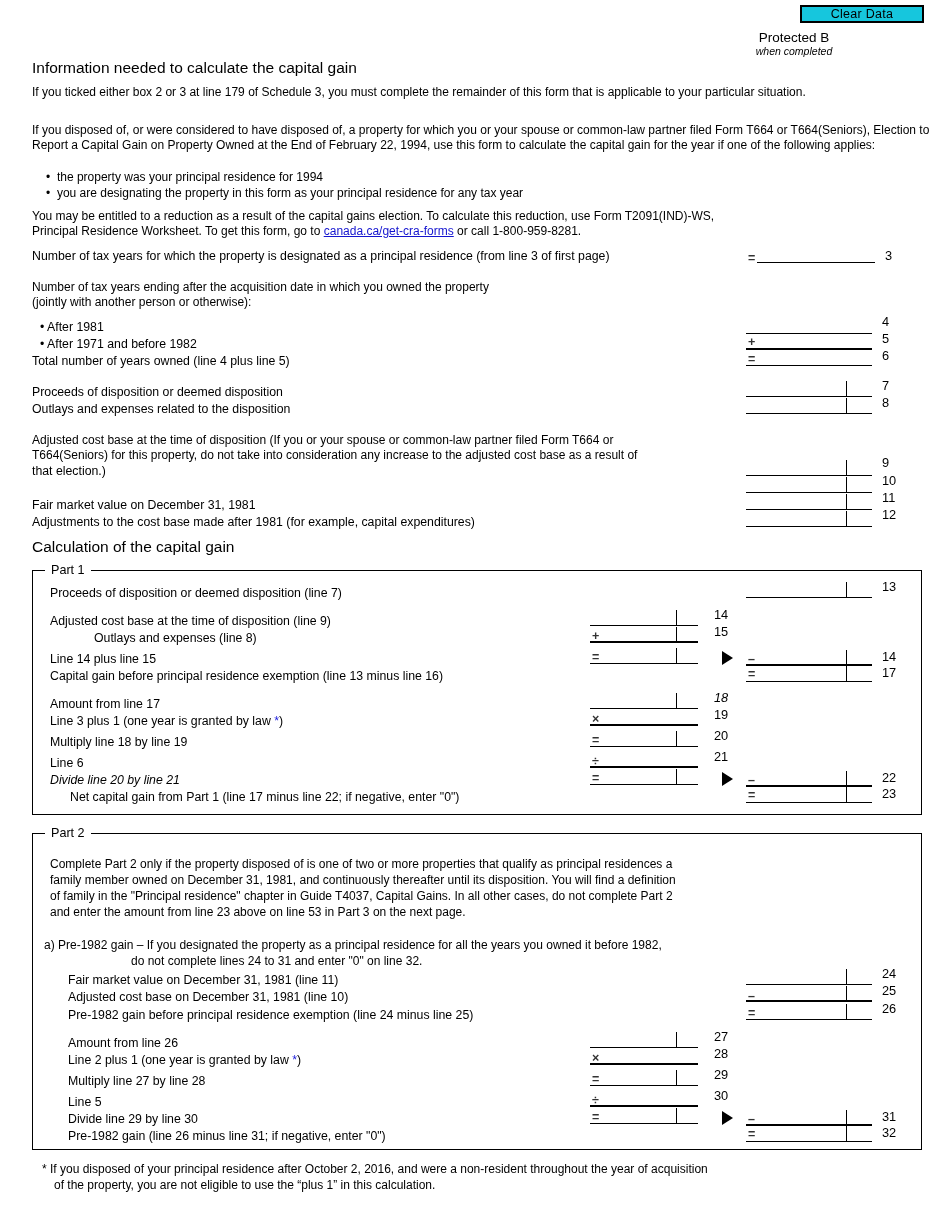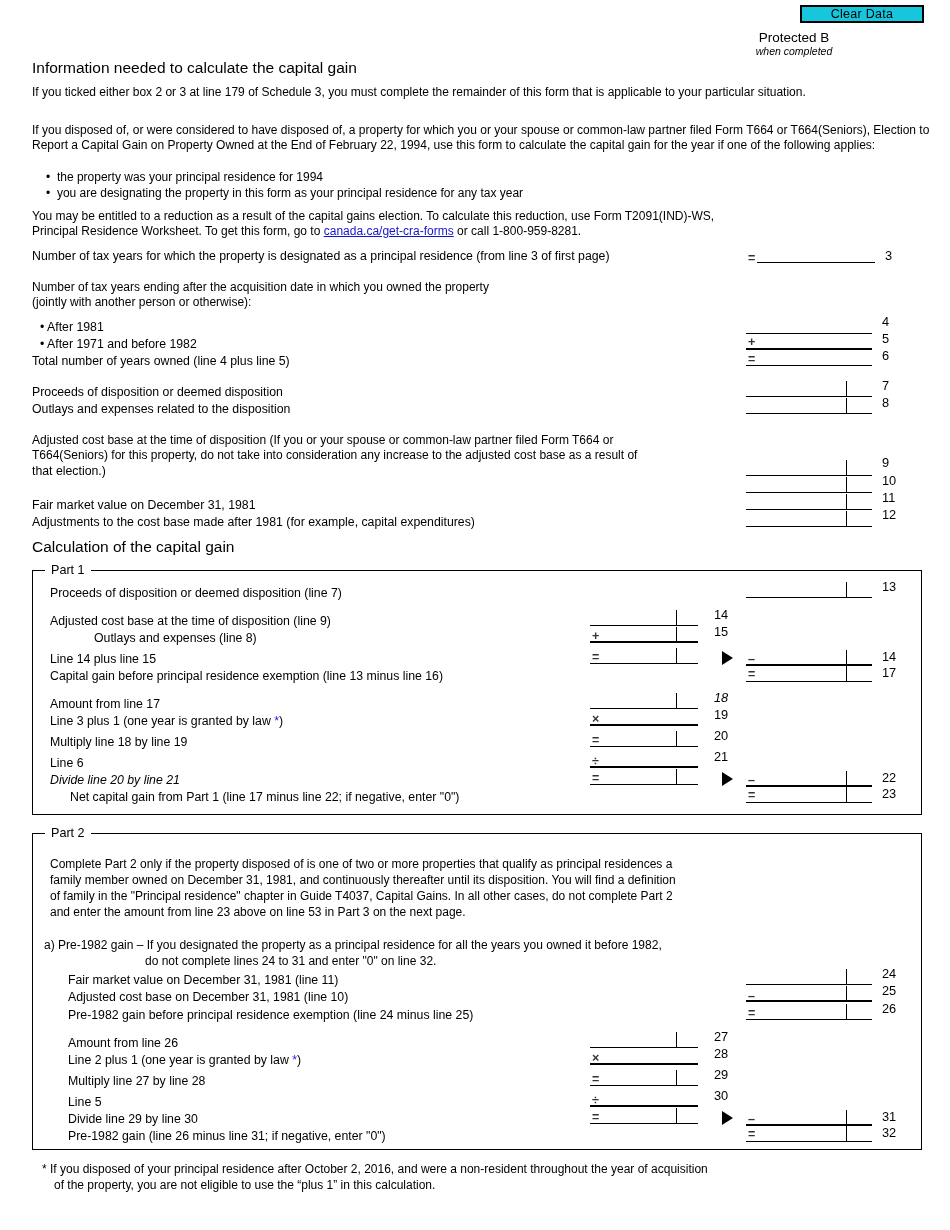--- a/index.html
+++ b/index.html
@@ -369,21 +369,21 @@
   <div class="fs" style="left:32px;top:833px;width:890px;height:317px;">
     <div class="fs-legend">Part 2</div>
   </div>
 
   <div class="abs p" style="left:50px;top:857px;">Complete Part 2 only if the property disposed of is one of two or more properties that qualify as principal residences a</div>
   <div class="abs p" style="left:50px;top:873px;">family member owned on December 31, 1981, and continuously thereafter until its disposition. You will find a definition</div>
   <div class="abs p" style="left:50px;top:889px;">of family in the "Principal residence" chapter in Guide T4037, Capital Gains. In all other cases, do not complete Part 2</div>
   <div class="abs p" style="left:50px;top:905px;">and enter the amount from line 23 above on line 53 in Part 3 on the next page.</div>
 
   <div class="abs p" style="left:44px;top:938px;">a) Pre-1982 gain –  If you designated the property as a principal residence for all the years you owned it before 1982,</div>
-  <div class="abs p" style="left:145px;top:954px;">do not complete lines 24 to 31 and enter "0" on line 32.</div>
+  <div class="abs p" style="left:131px;top:954px;">do not complete lines 24 to 31 and enter "0" on line 32.</div>
 
   <div class="row" style="left:68px;top:972px;width:672px;">
     <div class="lead">
         <span class="txt">Fair market value on December 31, 1981 (line 11) </span>
         <span class="dots"></span>
       </div>
   </div>
   <div class="fld" style="left:746px;top:968px;width:126px;height:17px;">
     <div class="base"></div>
       <div class="tick" style="left:100px;"></div>

